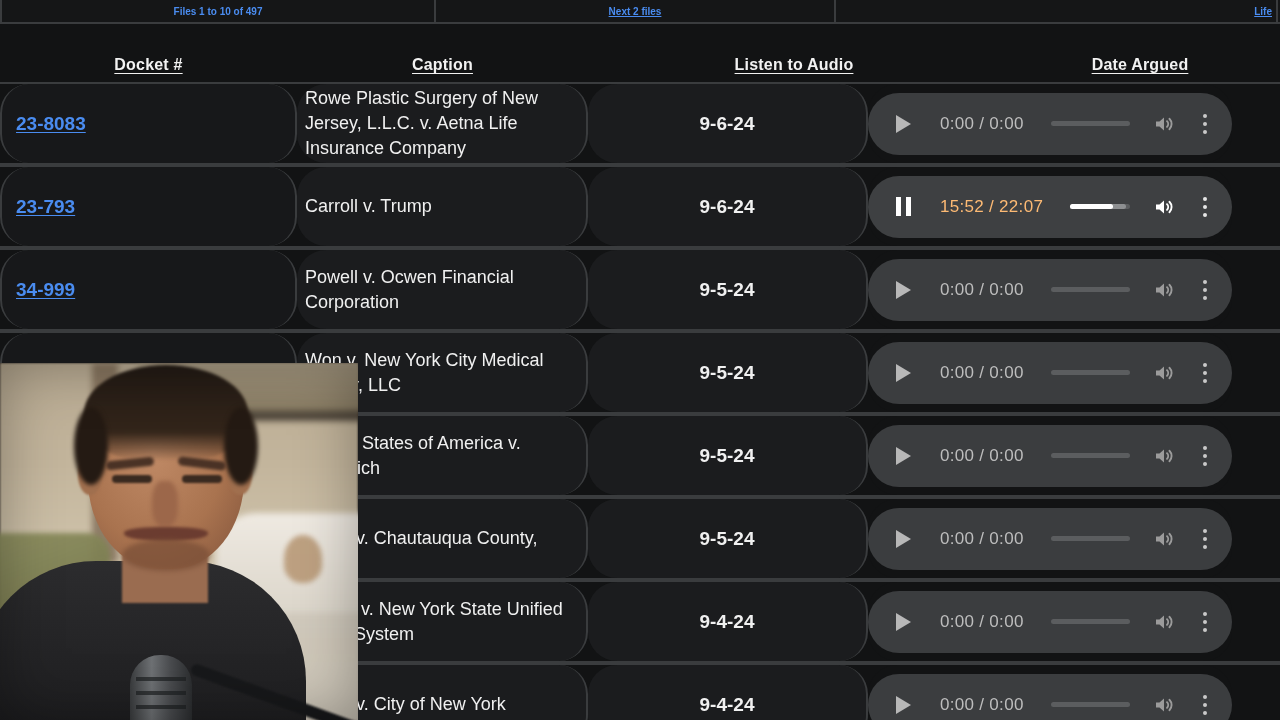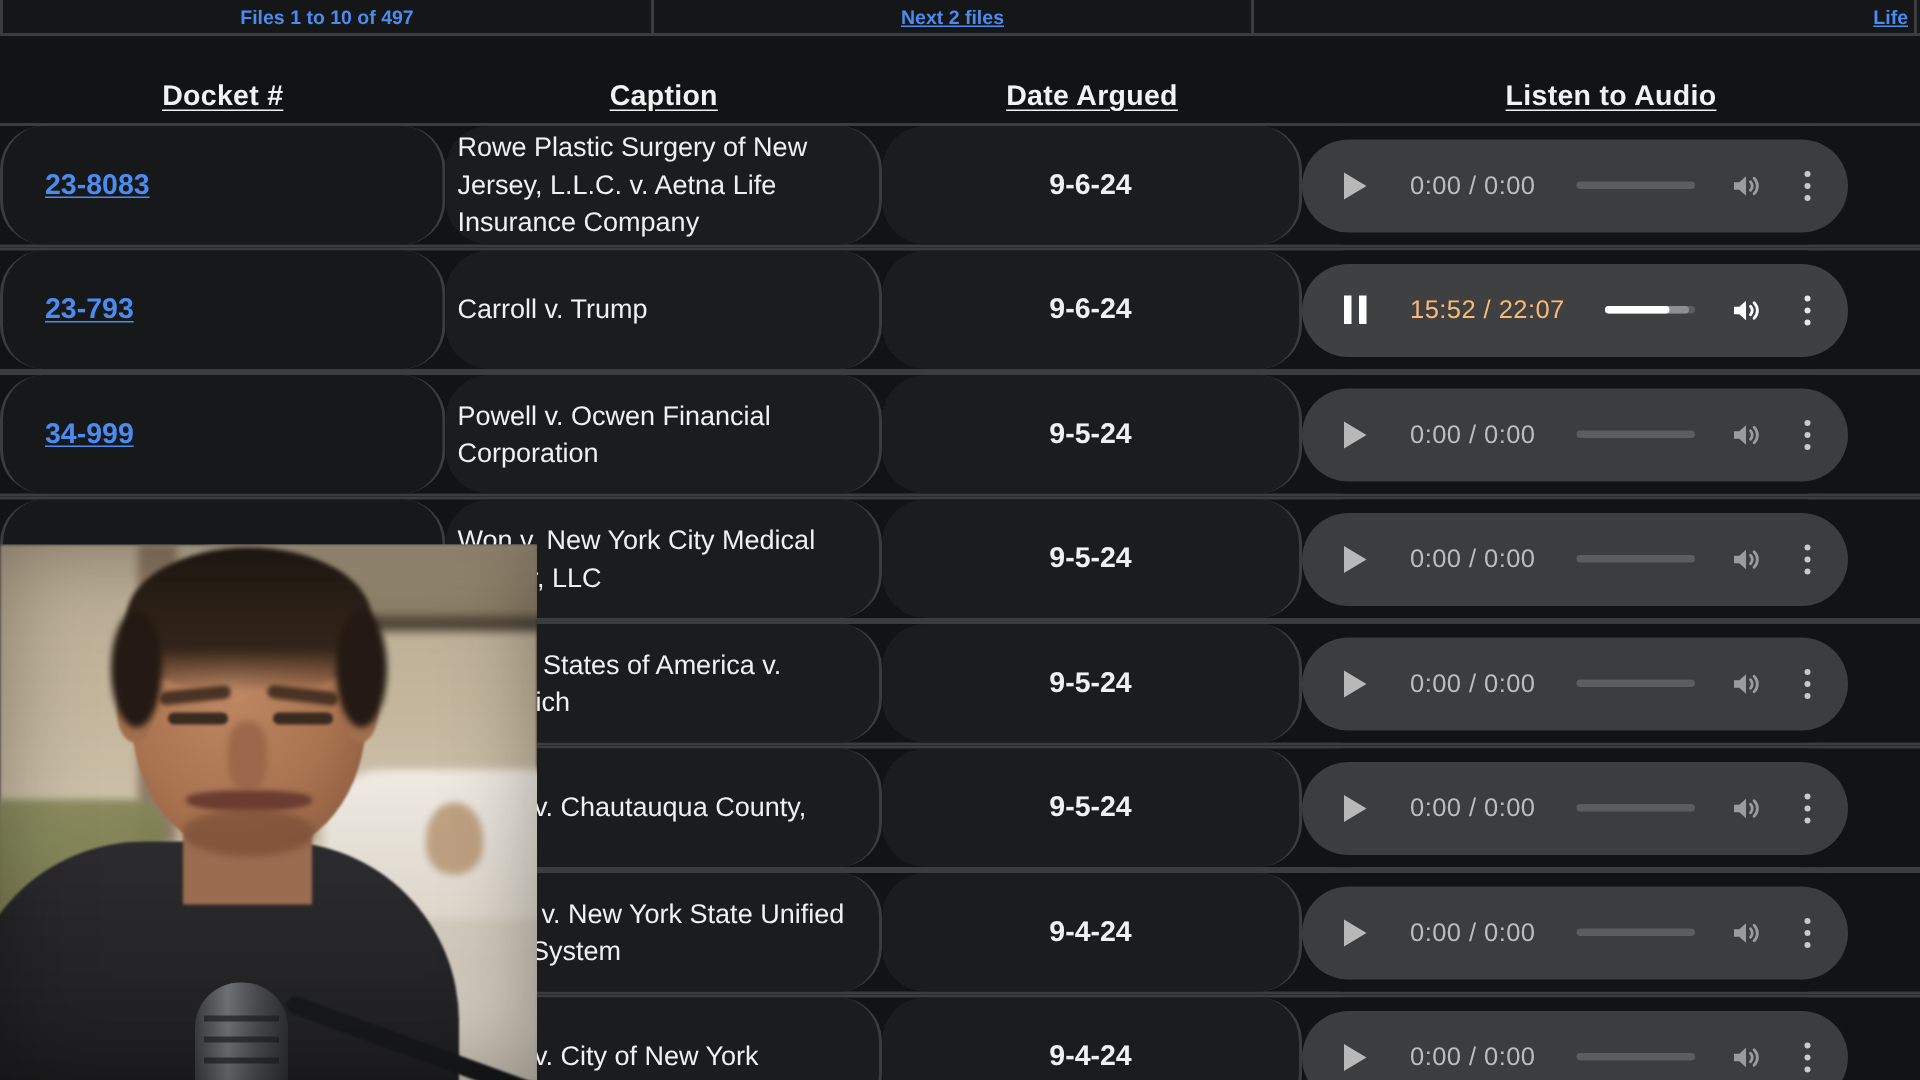--- a/index.html
+++ b/index.html
@@ -29,21 +29,21 @@
     display: flex;
     border-bottom: 2px solid #3a3c3e;
     background: #151617;
   }
   .nav-cell {
     height: 22px;
     display: flex;
     align-items: center;
     justify-content: center;
     border-right: 2px solid #3a3c3e;
-    font-size: 13px;
+    font-size: 10px;
     font-weight: bold;
     color: #3b7ddd;
     white-space: nowrap;
   }
   .nav-cell:first-child { border-left: 2px solid #3a3c3e; }
   .nav-c1 { width: 436px; }
   .nav-c2 { width: 400px; }
   .nav-c3 { width: 442px; justify-content: flex-end; padding-right: 4px; }
   .nav-link {
     color: #4a8cf0;
@@ -57,21 +57,21 @@
     position: absolute;
     top: 50px; left: 0;
     width: 1280px;
     height: 30px;
     display: flex;
   }
   .col-head {
     display: flex;
     align-items: center;
     justify-content: center;
-    font-size: 19px;
+    font-size: 16px;
     font-weight: bold;
     color: #f2f2f2;
     text-decoration: underline;
     text-underline-offset: 3px;
     letter-spacing: 0.2px;
   }
   .ch-docket  { width: 297px; }
   .ch-caption { width: 291px; }
   .ch-date    { width: 280px; }
   .ch-audio   { width: 412px; }
@@ -96,21 +96,21 @@
     align-items: center;
     background: #1b1c1e;
     border-right: 2px solid #3a3c3e;
     height: 79px;
     align-self: center;
     overflow: hidden;
     border-radius: 29px;
   }
   .cell.c-docket {
     width: 297px;
-    padding-left: 28px;
+    padding-left: 14px;
     border-left: 2px solid #3a3c3e;
     background: #17181a;
   }
   .cell.c-caption {
     width: 291px;
     padding: 0 8px 0 8px;
   }
   .cell.c-date {
     width: 280px;
     justify-content: center;
@@ -484,22 +484,22 @@
       <span class="nav-link">Next 2 files</span>
     </div>
     <div class="nav-cell nav-c3">
       <span class="nav-link">Life</span>
     </div>
   </div>
 
   <div class="col-headers">
     <div class="col-head ch-docket">Docket #</div>
     <div class="col-head ch-caption">Caption</div>
+    <div class="col-head ch-audio">Listen to Audio</div>
     <div class="col-head ch-date">Date Argued</div>
-    <div class="col-head ch-audio">Listen to Audio</div>
   </div>
 
   <div class="table" id="table-body">
       <div class="trow">
         <div class="cell c-docket">
           <span class="docket-link">23-8083</span>
         </div>
         <div class="cell c-caption">
           <span class="caption-text">Rowe Plastic Surgery of New Jersey, L.L.C. v. Aetna Life Insurance Company</span>
         </div>

